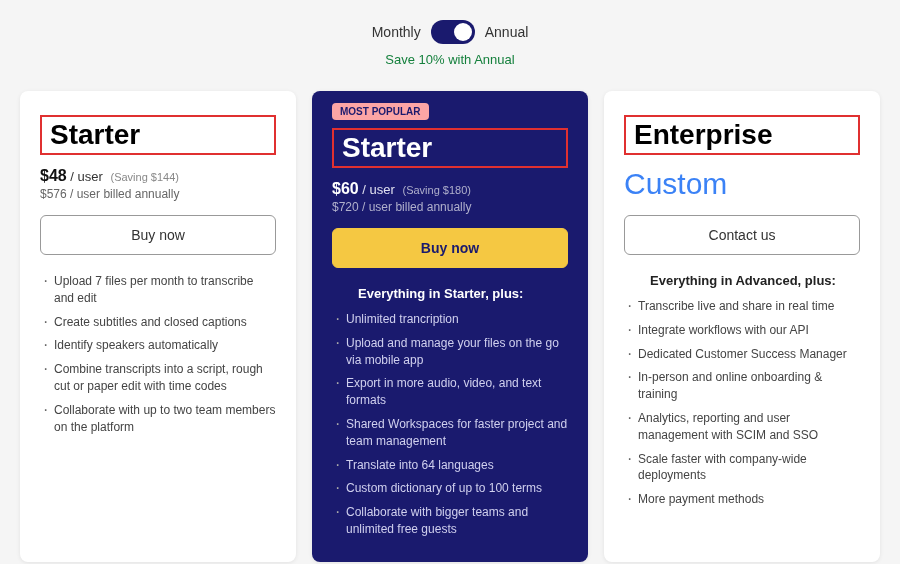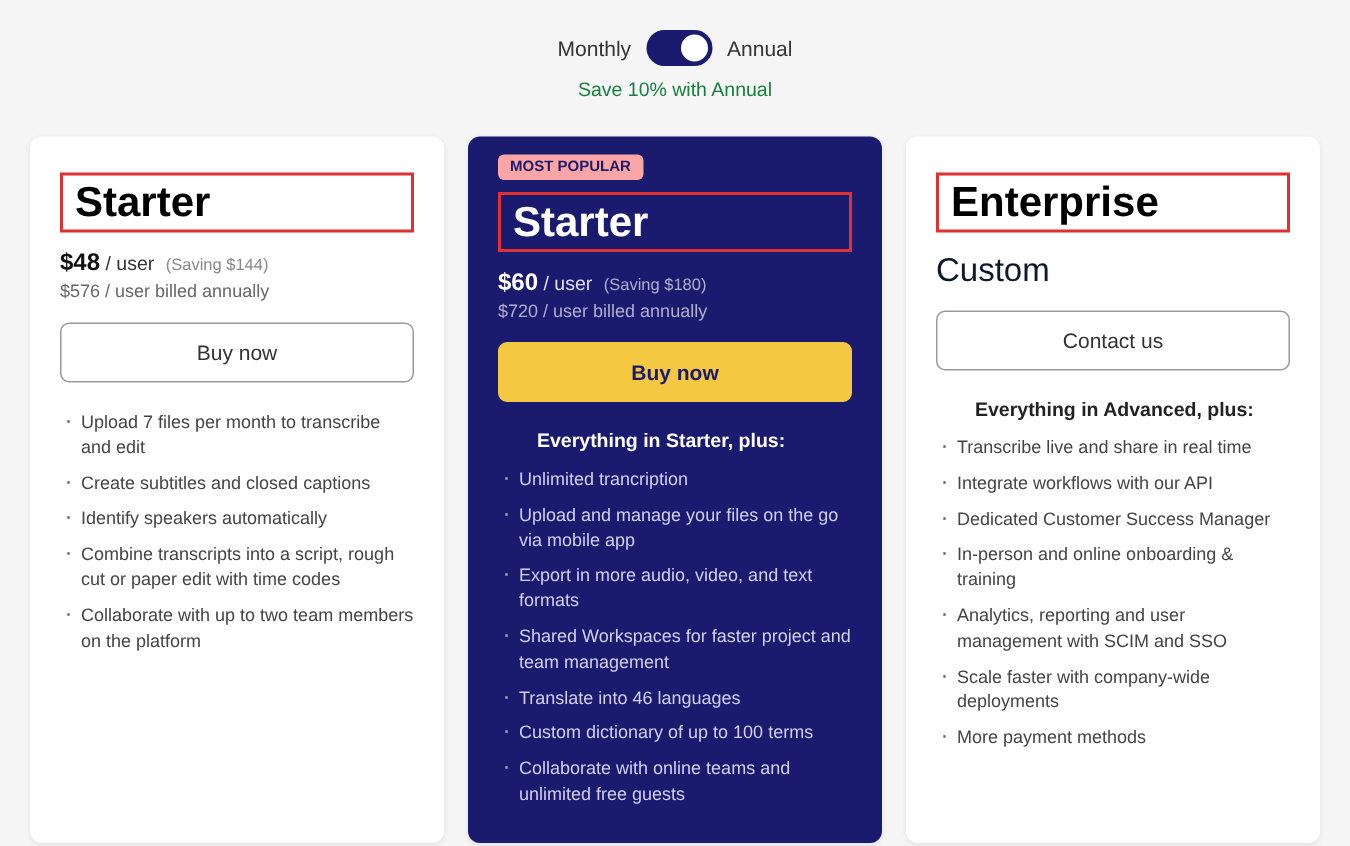--- a/index.html
+++ b/index.html
@@ -135,23 +135,23 @@
       font-size: 12px;
       color: #666;
       margin-bottom: 14px;
     }
 
     .plan-card.advanced .plan-billed {
       color: #b0b0cc;
     }
 
     .plan-custom {
-      font-size: 22px;
+      font-size: 30px;
       font-weight: 300;
-      color: #0f172a;
+      color: #3b82f6;
       margin-bottom: 14px;
     }
 
     .buy-btn {
       width: 100%;
       padding: 11px;
       border: 1.5px solid #ccc;
       border-radius: 6px;
       background: white;
       font-size: 14px;
@@ -259,23 +259,23 @@
       <span class="saving">(Saving $180)</span>
     </div>
     <div class="plan-billed">$720 / user billed annually</div>
     <button class="buy-btn yellow">Buy now</button>
     <div class="features-heading">Everything in Starter, plus:</div>
     <ul class="features-list">
       <li>Unlimited trancription</li>
       <li>Upload and manage your files on the go via mobile app</li>
       <li>Export in more audio, video, and text formats</li>
       <li>Shared Workspaces for faster project and team management</li>
-      <li>Translate into 46 languages</li>
+      <li>Translate into 64 languages</li>
       <li>Custom dictionary of up to 100 terms</li>
-      <li>Collaborate with online teams and unlimited free guests</li>
+      <li>Collaborate with bigger teams and unlimited free guests</li>
     </ul>
   </div>
 
   <div class="plan-card">
     <div class="plan-name">Enterprise</div>
     <div class="plan-custom">Custom</div>
     <button class="buy-btn outline">Contact us</button>
     <div class="features-heading">Everything in Advanced, plus:</div>
     <ul class="features-list">
       <li>Transcribe live and share in real time</li>

